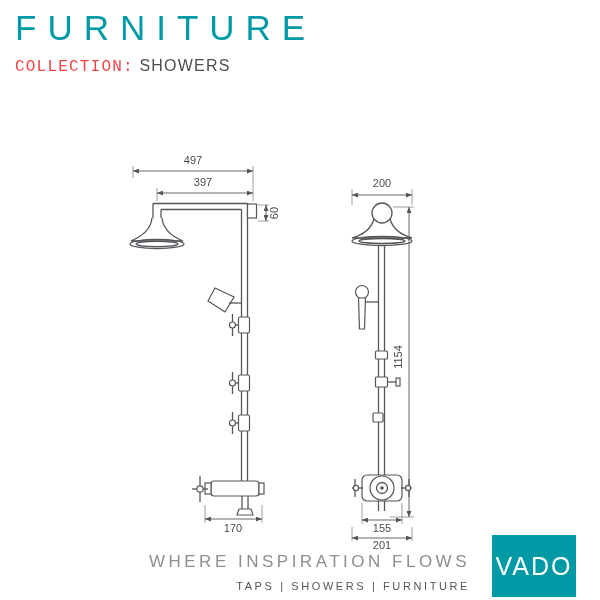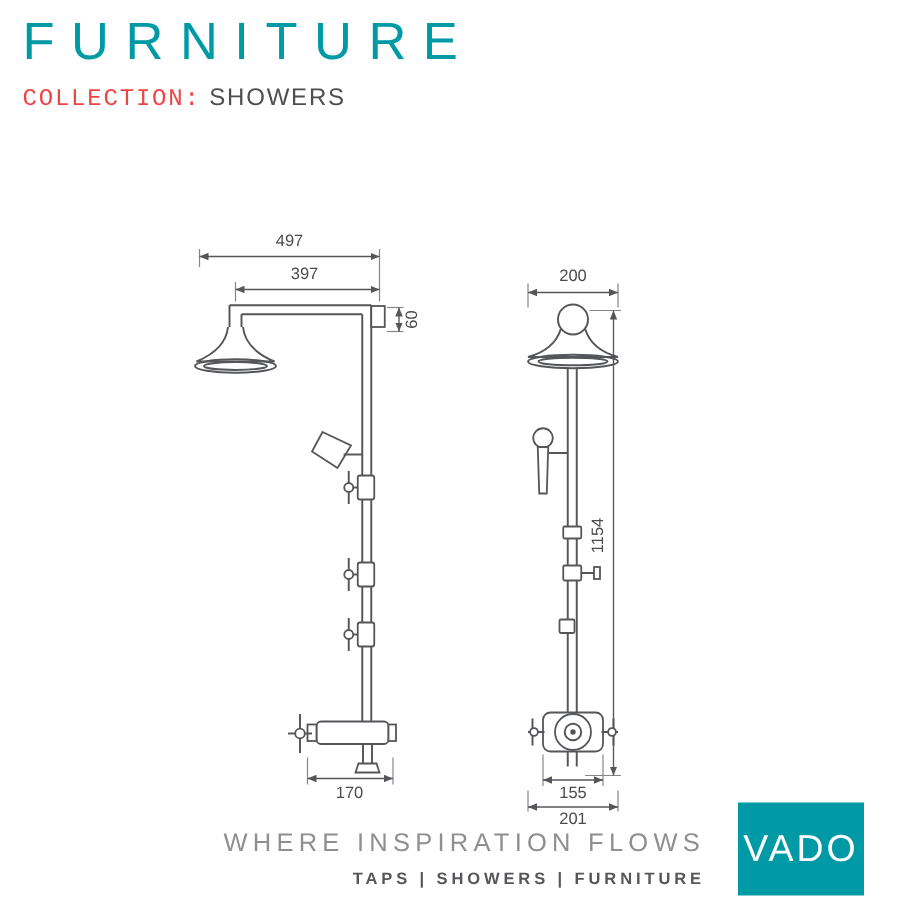--- a/index.html
+++ b/index.html
@@ -19,21 +19,21 @@
   
   .drawing-svg { position:absolute; left:115px; top:145px; }
   .obj  { stroke:#55565a; stroke-width:1.3; fill:none; }
   .objf { stroke:#55565a; stroke-width:1.2; fill:#ffffff; }
   .ext  { stroke:#85868a; stroke-width:0.8; }
   .dim  { stroke:#55565a; stroke-width:0.9; }
   .dimtext { font-size:11px; fill:#4a4b4d; font-family:"Liberation Sans", sans-serif; }
   
   .tagline-block { position:absolute; right:130px; bottom:8px; text-align:right; }
   .tagline { color:#8e8f92; font-size:17px; letter-spacing:3.5px; margin-bottom:8px; white-space:nowrap; }
-  .categories { color:#55565a; font-size:11px; font-weight:700; letter-spacing:2.6px; white-space:nowrap; }
+  .categories { color:#55565a; font-size:11px; font-weight:400; letter-spacing:2.6px; white-space:nowrap; }
   .logo {
     position:absolute; right:24px; bottom:3px; width:84px; height:62px;
     background:#0099a6; display:flex; align-items:center; justify-content:center;margin-top:22px;
   }
   .logo span { color:#ffffff; font-size:25px; letter-spacing:2px; }
 </style>
 </head>
 <body>
 
 <div class="page">

